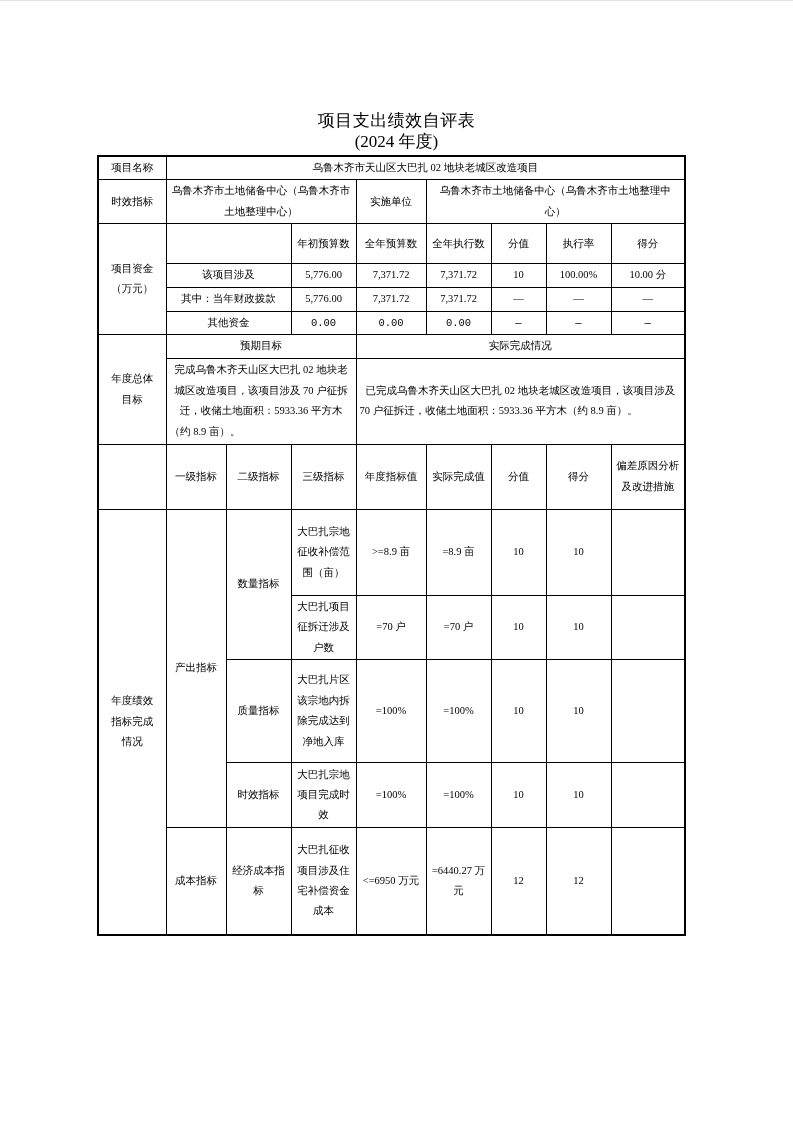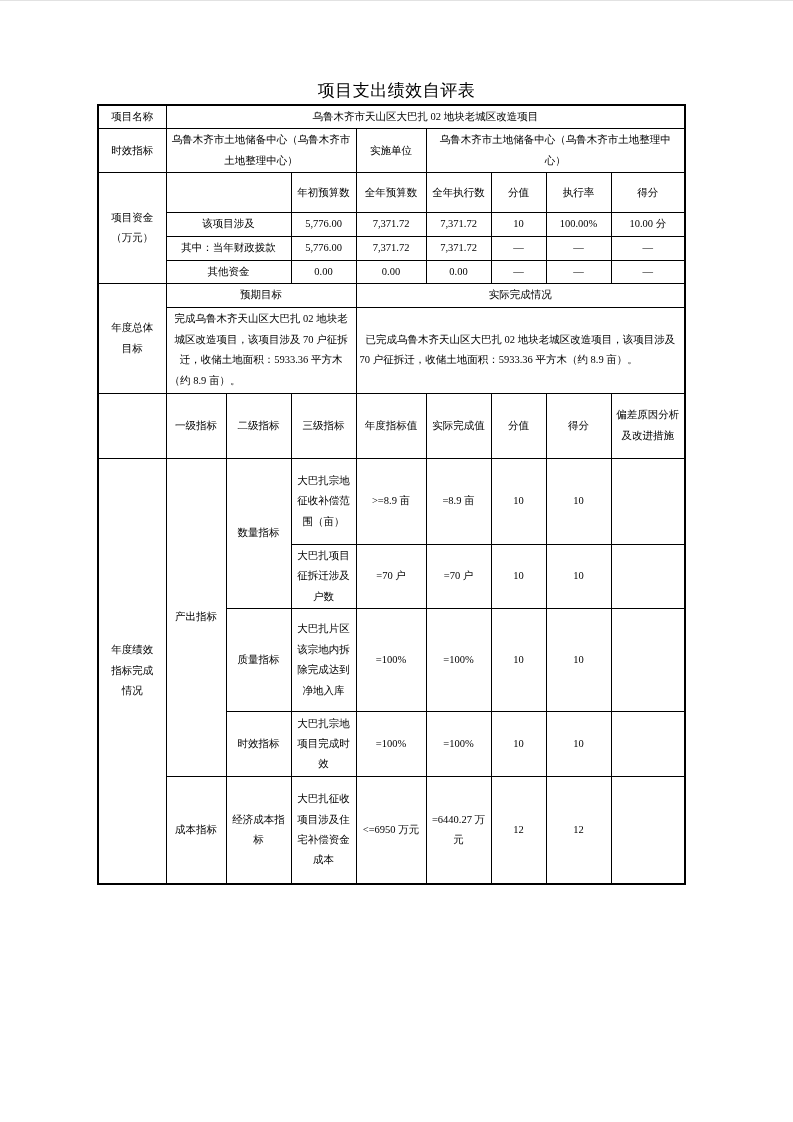--- a/index.html
+++ b/index.html
@@ -9,21 +9,21 @@
     color: #000000;
     font-family: "Liberation Serif", "DejaVu Serif", serif;
     position: relative;
   }
   .page {
     width: 793px; height: 1122px;
     box-shadow: inset 0 1px 0 #e2e2e2;
     overflow: hidden;
   }
   .doc-title {
-    padding-top: 80px;
+    padding-top: 110px;
     text-align: center;
     font-size: 17px;
     line-height: 21px;
     letter-spacing: 0.5px;
   }
   .doc-subtitle {
     text-align: center;
     font-size: 17px;
     line-height: 21px;
   }
@@ -45,37 +45,38 @@
     overflow: hidden;
   }
   td.goal-text {
     text-align: justify;
     text-align-last: left;
     padding: 1px 6px;
     line-height: 20.5px;
     margin-left: 36px;
   }
   td.tight { padding: 1px 1px; font-size: 10px; }
-  .rh-22 { height: 22px; } .rh-23 { height: 23px; } .rh-24 { height: 24px; }
+  .rh-22 { height: 22px; font-family: Liberation Mono, monospace; } .rh-23 { height: 23px; } .rh-24 { height: 24px; }
   .rh-40 { height: 40px; } .rh-42 { height: 42px; }
   .rh-63 { height: 63px; } .rh-65 { height: 65px; }
   .rh-86 { height: 86px; }
   .rh-103 { height: 103px; } .rh-107 { height: 107px; }
   .page-number {
     margin-top: 80px;
     text-align: center;
     font-size: 11.5px;
   }
 </style>
 </head>
 <body>
 
 <div class="page">
 
   <div class="doc-title">项目支出绩效自评表</div>
+  <div class="doc-subtitle">(2024 年度)</div>
 
   <table class="eval-table">
     <colgroup>
       <col style="width:68px">
         <col style="width:60px">
         <col style="width:65px">
       <col style="width:65px">
         <col style="width:70px">
         <col style="width:65px">
       <col style="width:55px">

